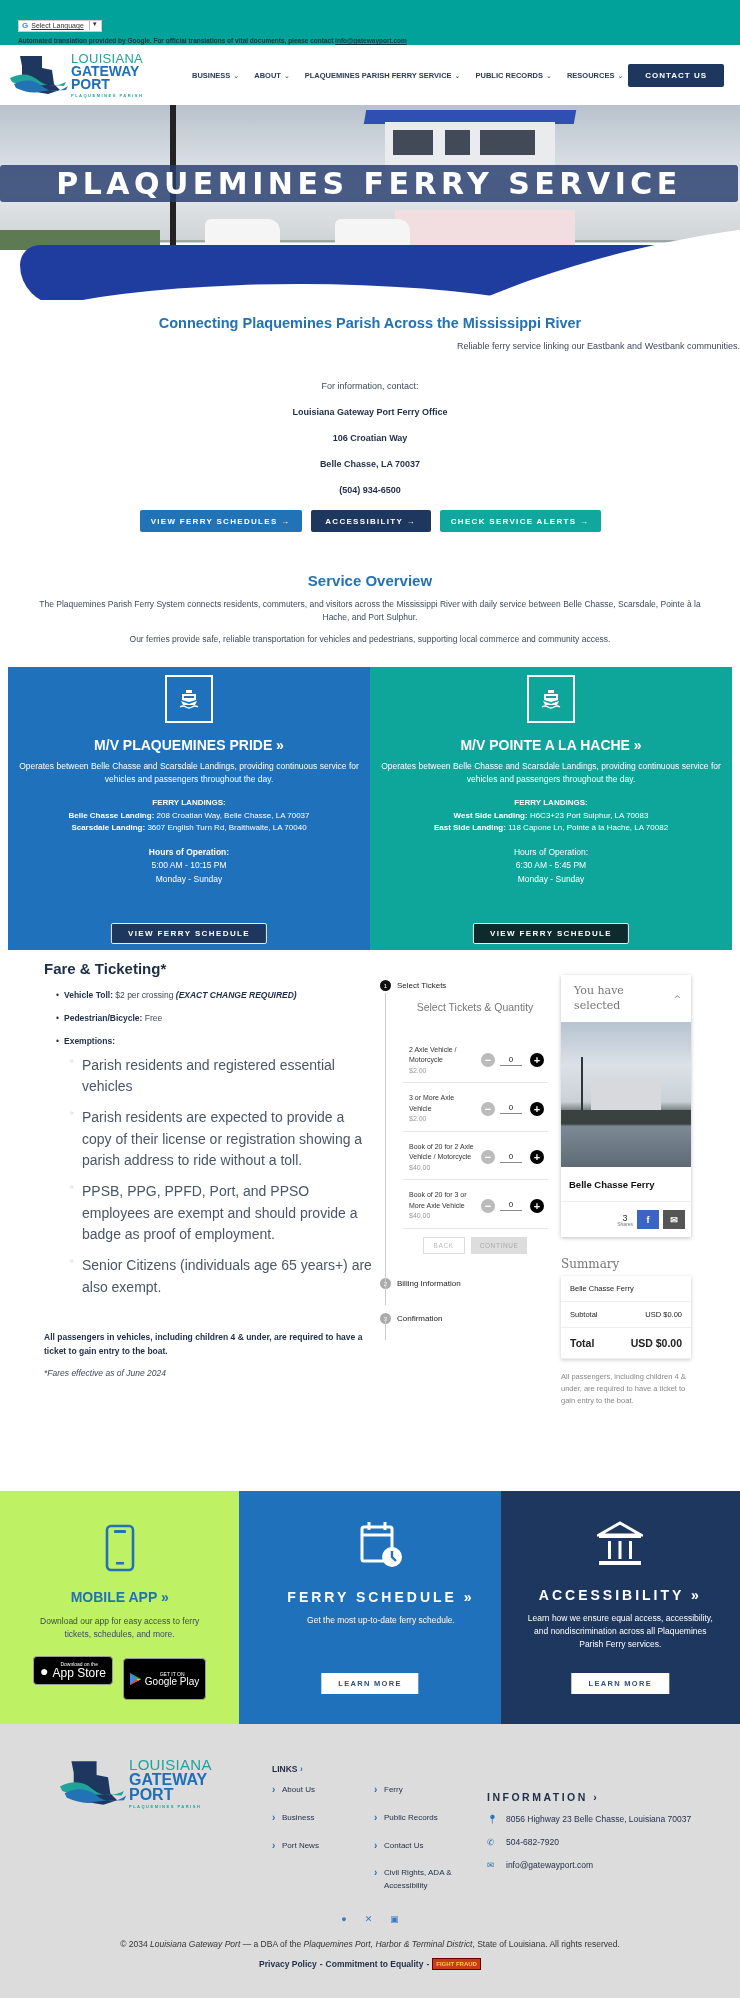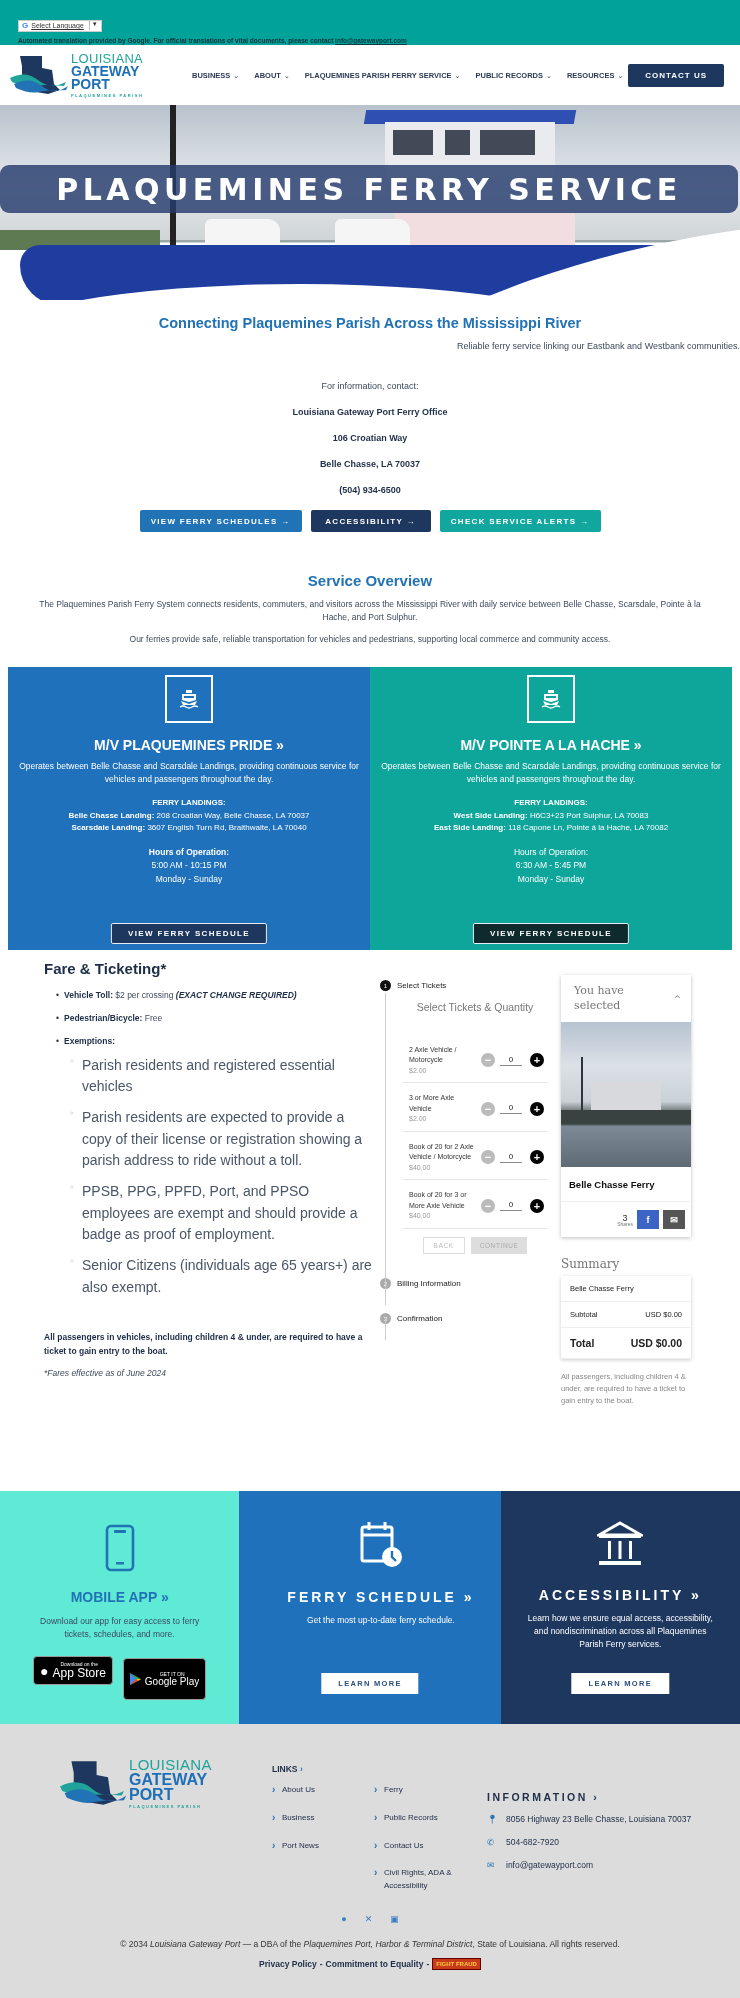--- a/index.html
+++ b/index.html
@@ -27,21 +27,21 @@
 .hero .hull{position:absolute;left:20px;top:140px;width:720px;height:60px;background:#1f3d9e;border-radius:20px 0 0 40px;}
 .hero .cabin{position:absolute;left:365px;top:5px;width:245px;height:140px;}
 .hero .cab-top{position:absolute;left:0;top:0;width:210px;height:14px;background:#2f4fb2;transform:skewX(-10deg);}
 .hero .cab-body{position:absolute;left:20px;top:12px;width:170px;height:55px;background:#e9ebef;}
 .hero .cab-win{position:absolute;top:8px;width:40px;height:25px;background:#424a58;}
 .hero .cab-low{position:absolute;left:30px;top:100px;width:180px;height:40px;background:#f2dde0;}
 .hero .truck{position:absolute;top:114px;width:75px;height:28px;background:#f5f5f5;border-radius:6px 12px 2px 2px;}
 .hero .pole{position:absolute;left:170px;top:0;width:6px;height:190px;background:#222;}
 .hero .wave{position:absolute;left:-20px;right:-20px;bottom:-60px;height:120px;background:#fff;border-radius:50%;transform:rotate(-8deg);transform-origin:center;}
 .hero .wave2{position:absolute;left:-40px;width:500px;bottom:-90px;height:120px;background:#fff;border-radius:50%;}
-.hero-band{position:absolute;left:0;right:2px;top:60px;height:48px;background:rgba(38,60,108,0.82);border-radius:9px;display:flex;align-items:center;justify-content:center;}
+.hero-band{position:absolute;left:0;right:2px;top:60px;height:37px;background:rgba(38,60,108,0.82);border-radius:3px;display:flex;align-items:center;justify-content:center;}
 .hero-title{color:#fff;font-size:30px;font-weight:bold;letter-spacing:4.5px;font-family:"DejaVu Sans",sans-serif;}
 .intro{text-align:center;padding-top:15px;}
 .intro h1{color:#2272b6;font-size:14.5px;font-weight:bold;}
 .intro .sub{font-size:9px;color:#3d4a5c;margin-top:10px;text-align:right;}
 .intro .contact-lead{font-size:9px;color:#3d4a5c;margin-top:30px;}
 .intro .cl{font-size:9px;font-weight:bold;color:#1e2d48;margin-top:16px;}
 .btn-row{display:flex;justify-content:center;gap:9px;margin-top:15px;}
 .btn{color:#fff;font-size:8px;font-weight:bold;letter-spacing:1.3px;height:22px;display:flex;align-items:center;justify-content:center;border-radius:2px;}
 .b-blue{background:#2272b6;width:162px;}
 .b-navy{background:#1e375f;width:120px;}
@@ -106,21 +106,21 @@
 .shbtn{width:22px;height:19px;display:flex;align-items:center;justify-content:center;color:#fff;font-size:9px;font-weight:bold;}
 .shbtn.fb{background:#3b64c4;}
 .shbtn.em{background:#555;}
 .summ-t{font-family:"DejaVu Serif",serif;font-size:12px;color:#777;margin-top:20px;}
 .summ{box-shadow:0 1px 4px rgba(0,0,0,0.2);margin-top:5px;font-size:7.5px;color:#222;}
 .summ .r{display:flex;justify-content:space-between;padding:8px 9px;border-bottom:1px solid #eee;}
 .summ .tot{font-size:10.5px;font-weight:bold;padding:9px;}
 .side .note{font-size:7.5px;color:#888;line-height:1.6;margin-top:12px;}
 .cta{position:absolute;top:1491px;left:0;width:740px;height:233px;display:flex;}
 .cta > div{flex:1;text-align:center;position:relative;}
-.c1{background:#5eead4;}
+.c1{background:#bef264;}
 .c2{background:#1f71bb;color:#fff;padding-left:22px;}
 .c3{background:#1e375f;color:#fff;}
 .c1 .ic{margin-top:33px;}
 .c1 h3{color:#2272b6;font-size:14px;font-weight:bold;margin-top:13px;}
 .c1 p{font-size:8.5px;color:#3d4a5c;line-height:1.55;margin-top:10px;padding:0 40px;}
 .stores{display:flex;justify-content:center;gap:10px;margin-top:15px;}
 .store{background:#000;color:#fff;border-radius:4px;height:29px;display:flex;align-items:center;gap:4px;padding:0 6px;border:1px solid #999;}
 .store .s1{font-size:5px;line-height:1;}
 .store .s2{font-size:12px;line-height:1;}
 .c2 .ic,.c3 .ic{margin-top:30px;}

